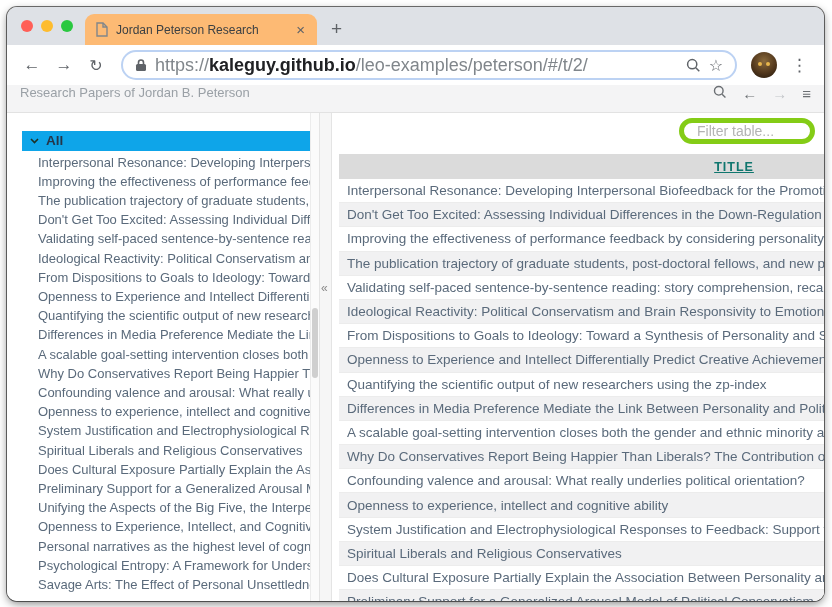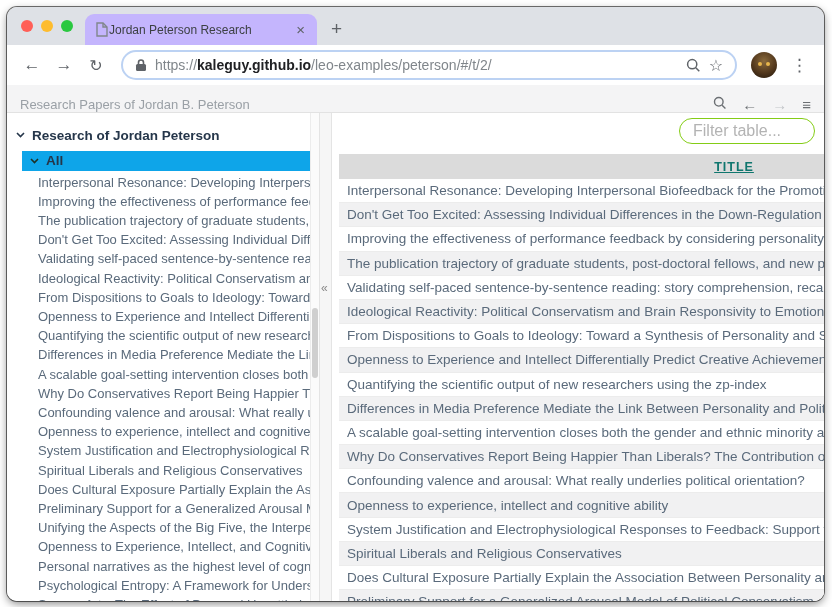--- a/index.html
+++ b/index.html
@@ -8,63 +8,63 @@
     position: absolute; left: 7px; top: 7px; width: 817px; height: 594px;
     border-radius: 10px; overflow: hidden; background: #fff;
     box-shadow: 0 0 0 1px rgba(0,0,0,0.55), 0 3px 8px rgba(0,0,0,0.45);
     display: flex; flex-direction: column;
   }
   
   .tabstrip { height: 38px; background: #dee1e6; flex: 0 0 auto; display: flex; align-items: flex-end; position: relative; }
   .lights { position: absolute; left: 14px; top: 13px; display: flex; gap: 8px; }
   .light { width: 12px; height: 12px; border-radius: 50%; }
   .light.red { background: #ff5f57; } .light.yellow { background: #febc2e; } .light.green { background: #2ac840; }
-  .tab { margin-left: 78px; width: 232px; height: 31px; background: #c4b5fd; border-radius: 9px 9px 0 0;
-         display: flex; align-items: center; padding: 0 10px; gap: 1px; }
+  .tab { margin-left: 78px; width: 232px; height: 31px; background: #fdba74; border-radius: 9px 9px 0 0;
+         display: flex; align-items: center; padding: 0 10px; gap: 8px; }
   .tab-title { flex: 1; font-size: 12px; color: #3c4043; white-space: nowrap; overflow: hidden; }
   .tab-close { font-size: 15px; color: #5f6368; line-height: 1; padding: 0 2px; cursor: default; }
   .newtab { font-size: 19px; color: #5f6368; margin: 0 0 7px 14px; line-height: 1; }
   
   .toolbar { height: 40px; background: #fff; flex: 0 0 auto; display: flex; align-items: center; padding: 0 12px; gap: 6px; }
   .navbtn { font-size: 17px; color: #5f6368; width: 26px; text-align: center; }
   .reload { font-size: 16px; }
   .omnibox { flex: 1; height: 30px; margin: 0 8px 0 6px; border: 2px solid #bcd2f3; border-radius: 16px;
              display: flex; align-items: center; padding: 0 12px; gap: 8px; background: #fff; }
-  .url { font-size: 14px; color: #80868b; white-space: nowrap; overflow: hidden; }
+  .url { font-size: 18px; color: #80868b; white-space: nowrap; overflow: hidden; }
   .url b { color: #202124; font-weight: bold; }
   .omni-spacer { flex: 1; }
   .omni-icon { display: flex; align-items: center; }
   .star { font-size: 16px; color: #5f6368; }
   .avatar { width: 26px; height: 26px; border-radius: 50%; flex: 0 0 auto; position: relative;
             background: radial-gradient(circle at 50% 35%, #8a6a3c 0%, #53381d 55%, #20150a 100%); }
   .avatar::before { content: ""; position: absolute; left: 7px; top: 10px; width: 4px; height: 4px;
             border-radius: 50%; background: #e8b64c; box-shadow: 8px 0 0 #e8b64c; }
   .kebab { font-size: 17px; color: #5f6368; padding: 0 4px; margin-left: 4px; }
   
   .appheader { height: 28px; background: #f4f4f5; border-bottom: 1px solid #e2e2e2; flex: 0 0 auto;
-               display: flex; align-items: flex-end; padding: 0 13px; }
+               display: flex; align-items: flex-start; padding: 0 13px; }
   .apptitle { font-size: 13px; color: #9aa0a6; flex: 1; white-space: nowrap; }
   .appicons { display: flex; align-items: center; gap: 15px; }
   .appicon { font-size: 15px; color: #6b6f73; line-height: 1; }
   .appicon.disabled { color: #c3c6c9; }
   
   .content { flex: 1; display: flex; overflow: hidden; background: #fff; }
   .sidebar { width: 303px; flex: 0 0 auto; overflow: hidden; padding-top: 12px; }
   .tree-row { display: flex; align-items: center; gap: 7px; height: 20px; padding-left: 9px;
               font-size: 13.5px; font-weight: bold; color: #25364a; white-space: nowrap; }
   .tree-all { margin: 6px 0 0 15px; height: 19.5px; padding-left: 8px; background: #0ea5e9; }
   .tree-items { list-style: none; margin-top: 2px; padding-left: 31px; }
   .tree-items li { font-size: 13px; line-height: 19.2px; color: #5a6a7b; white-space: nowrap; }
   .side-scroll { width: 9px; flex: 0 0 auto; background: #fbfbfb; border-left: 1px solid #ececec; position: relative; }
   .side-thumb { position: absolute; left: 1px; top: 195px; width: 6px; height: 70px; border-radius: 3px; background: #cfcfcf; }
   .splitter { width: 13px; flex: 0 0 auto; background: #f6f6f6; border-left: 1px solid #e4e4e4; border-right: 1px solid #e4e4e4; position: relative; }
   .collapse { position: absolute; top: 168px; left: 1px; font-size: 12px; color: #8a8a8a; }
   .main { flex: 1; position: relative; overflow: hidden; background: #fff; }
-  .filter { position: absolute; top: 5px; right: 9px; width: 136px; height: 26px; border: 1px solid #84cc16;
-            border-radius: 14px; padding: 0 13px; font-size: 16px; color: #444; outline: none;
+  .filter { position: absolute; top: 5px; right: 9px; width: 136px; height: 26px; border: 5px solid #84cc16;
+            border-radius: 14px; padding: 0 13px; font-size: 14px; color: #444; outline: none;
             font-family: "Liberation Sans", sans-serif; }
   .filter::placeholder { color: #b3b3b3; }
   .tablewrap { position: absolute; left: 7px; top: 41px; right: 0; bottom: 0; overflow: hidden; }
   .table { width: 790px; }
   .thead { height: 25px; background: #dbdbdb; display: flex; align-items: center; justify-content: center; }
   .th { font-size: 12.5px; font-weight: bold; letter-spacing: 1px; color: #0f766e; text-decoration: underline; }
   .tr { height: 24.2px; display: flex; align-items: center; padding-left: 8px; border-bottom: 1px solid #ececec; }
   .tbody .tr:nth-of-type(even) { background: #f1f1f2; }
   .td { font-size: 13.5px; color: #5a6a7b; white-space: nowrap; }
   .chev { flex: 0 0 auto; display: flex; align-items: center; }
@@ -129,28 +129,20 @@
       </span>
       <span class="appicon">←</span>
       <span class="appicon disabled">→</span>
       <span class="appicon">≡</span>
     </div>
   </div>
 
   <div class="content">
 
     <div class="sidebar">
-      <div class="tree-row">
-        <span class="chev">
-          <svg width="9" height="6" viewBox="0 0 9 6">
-              <polyline points="1,1 4.5,4.5 8,1" fill="none" stroke="#25364a" stroke-width="1.6"></polyline>
-            </svg>
-        </span>
-        <span>Research of Jordan Peterson</span>
-      </div>
       <div class="tree-row tree-all">
         <span class="chev">
           <svg width="9" height="6" viewBox="0 0 9 6">
               <polyline points="1,1 4.5,4.5 8,1" fill="none" stroke="#1d3226" stroke-width="1.6"></polyline>
             </svg>
         </span>
         <span>All</span>
       </div>
       <ul class="tree-items">
 

